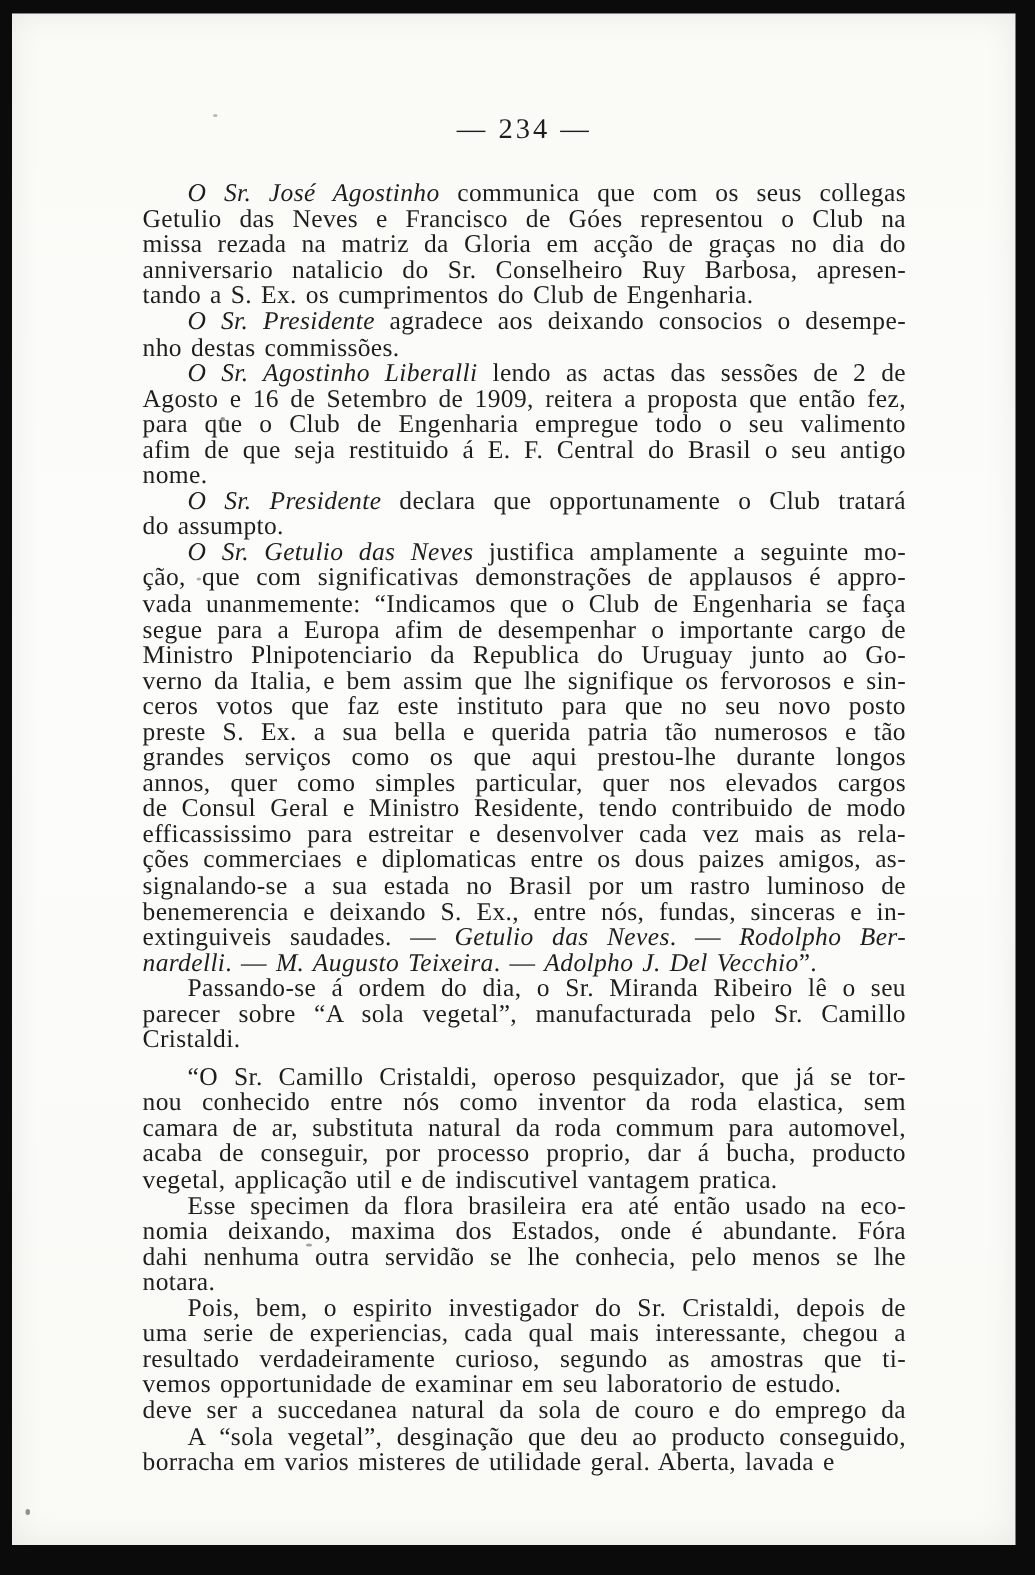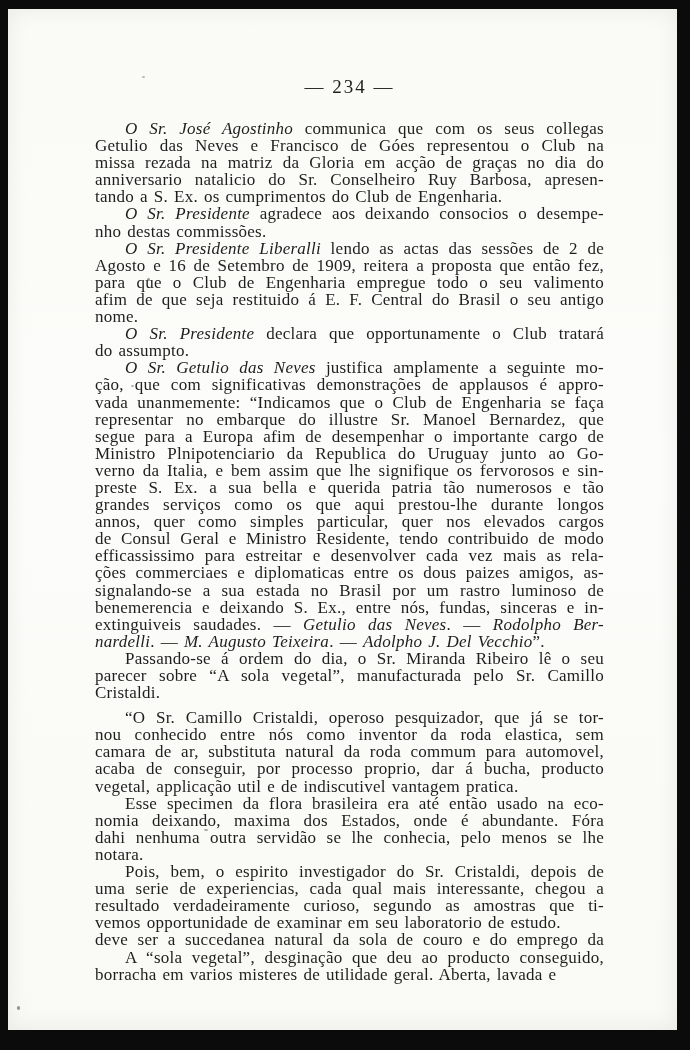--- a/index.html
+++ b/index.html
@@ -79,38 +79,38 @@
           <div class="line"><span>Getulio das Neves e Francisco de Góes representou o Club na</span></div>
           <div class="line"><span>missa rezada na matriz da Gloria em acção de graças no dia do</span></div>
           <div class="line"><span>anniversario natalicio do Sr. Conselheiro Ruy Barbosa, apresen-</span></div>
           <div class="line par-last"><span>tando a S. Ex. os cumprimentos do Club de Engenharia.</span></div>
         </div>
         <div class="paragraph">
           <div class="line par-first"><i>O Sr. Presidente</i><span> agradece aos deixando consocios o desempe-</span></div>
           <div class="line par-last"><span>nho destas commissões.</span></div>
         </div>
         <div class="paragraph">
-          <div class="line par-first"><i>O Sr. Presidente Liberalli</i><span> lendo as actas das sessões de 2 de</span></div>
+          <div class="line par-first"><i>O Sr. Agostinho Liberalli</i><span> lendo as actas das sessões de 2 de</span></div>
           <div class="line"><span>Agosto e 16 de Setembro de 1909, reitera a proposta que então fez,</span></div>
           <div class="line"><span>para que o Club de Engenharia empregue todo o seu valimento</span></div>
           <div class="line"><span>afim de que seja restituido á E. F. Central do Brasil o seu antigo</span></div>
           <div class="line par-last"><span>nome.</span></div>
         </div>
         <div class="paragraph">
           <div class="line par-first"><i>O Sr. Presidente</i><span> declara que opportunamente o Club tratará</span></div>
           <div class="line par-last"><span>do assumpto.</span></div>
         </div>
         <div class="paragraph">
           <div class="line par-first"><i>O Sr. Getulio das Neves</i><span> justifica amplamente a seguinte mo-</span></div>
           <div class="line"><span>ção, que com significativas demonstrações de applausos é appro-</span></div>
           <div class="line"><span>vada unanmemente: “Indicamos que o Club de Engenharia se faça</span></div>
-          <div class="line"><span>representar no embarque do illustre Sr. Manoel Bernardez, que</span></div>
           <div class="line"><span>segue para a Europa afim de desempenhar o importante cargo de</span></div>
           <div class="line"><span>Ministro Plnipotenciario da Republica do Uruguay junto ao Go-</span></div>
           <div class="line"><span>verno da Italia, e bem assim que lhe signifique os fervorosos e sin-</span></div>
+          <div class="line"><span>ceros votos que faz este instituto para que no seu novo posto</span></div>
           <div class="line"><span>preste S. Ex. a sua bella e querida patria tão numerosos e tão</span></div>
           <div class="line"><span>grandes serviços como os que aqui prestou-lhe durante longos</span></div>
           <div class="line"><span>annos, quer como simples particular, quer nos elevados cargos</span></div>
           <div class="line"><span>de Consul Geral e Ministro Residente, tendo contribuido de modo</span></div>
           <div class="line"><span>efficassissimo para estreitar e desenvolver cada vez mais as rela-</span></div>
           <div class="line"><span>ções commerciaes e diplomaticas entre os dous paizes amigos, as-</span></div>
           <div class="line"><span>signalando-se a sua estada no Brasil por um rastro luminoso de</span></div>
           <div class="line"><span>benemerencia e deixando S. Ex., entre nós, fundas, sinceras e in-</span></div>
           <div class="line"><span>extinguiveis saudades. — </span><i>Getulio das Neves</i><span>. — </span><i>Rodolpho Ber-</i></div>
           <div class="line par-last"><i>nardelli</i><span>. — </span><i>M. Augusto Teixeira</i><span>. — </span><i>Adolpho J. Del Vecchio</i><span>”.</span></div>

